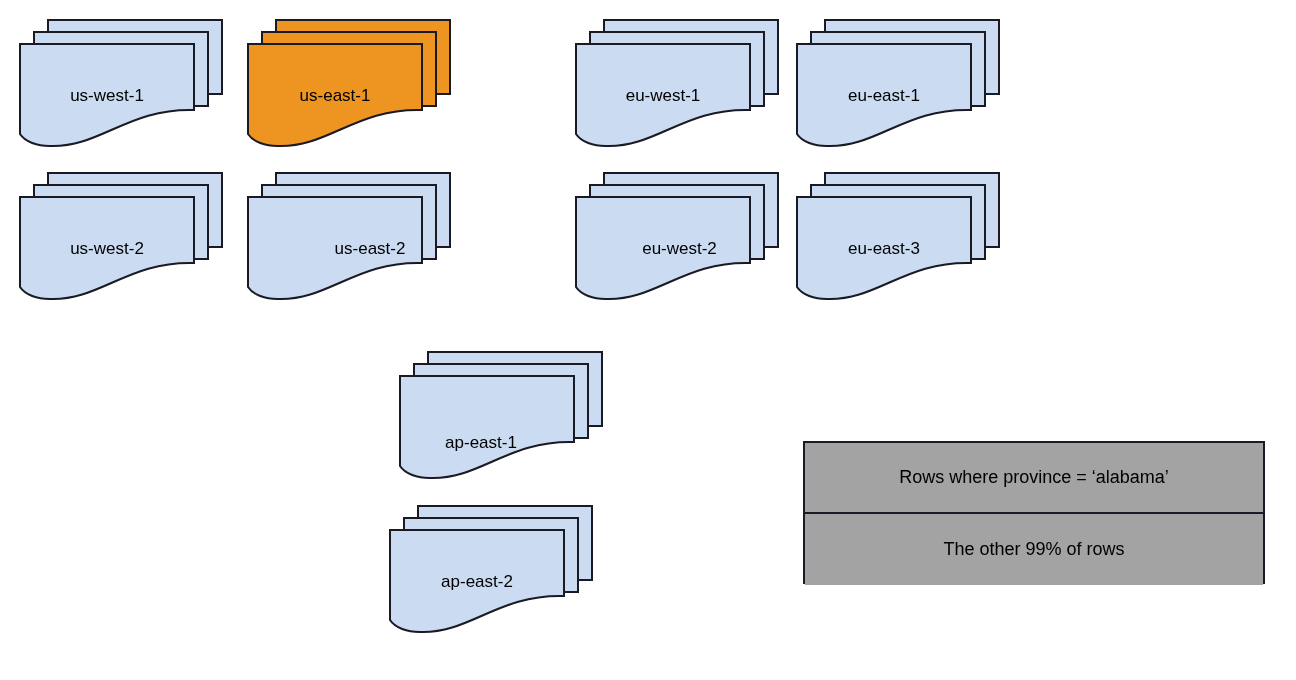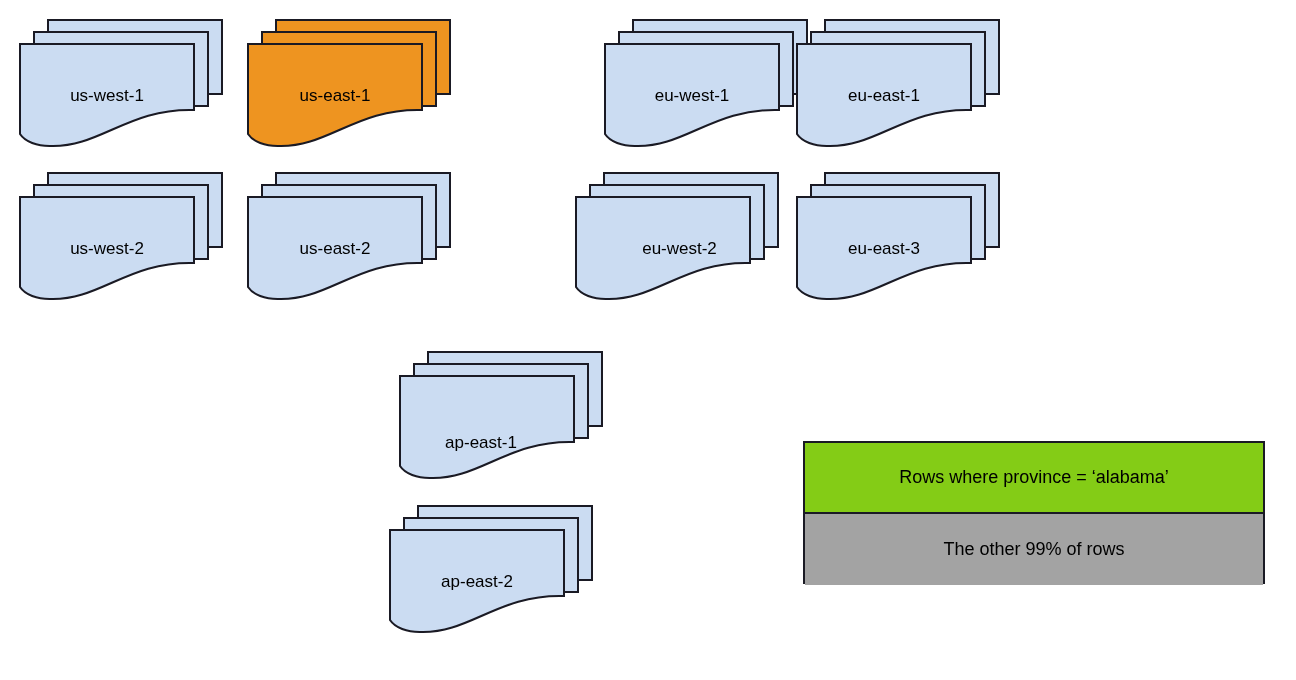--- a/index.html
+++ b/index.html
@@ -82,21 +82,21 @@
         </g>
         <g transform="translate(14,12)">
           <path d="M 0 0 L 174 0 L 174 74 L 0 74 Z" fill="#EE9420" stroke="#1a1a24" stroke-width="2" stroke-linejoin="miter"></path>
         </g>
         <g transform="translate(0,24)">
           <path d="M 0 0 L 174 0 L 174 66 C 107.88 64 80.04 104 29.580000000000002 102 C 17.400000000000002 102 5.22 98 0 90 Z" fill="#EE9420" stroke="#1a1a24" stroke-width="2" stroke-linejoin="miter"></path>
         </g>
       </svg>
       <div class="stack-label" style="top: 66px; width: 174px;">us-east-1</div>
     </div>
-    <div class="stack" style="left: 605px; top: 20px; width: 202px; height: 138px;">
+    <div class="stack" style="left: 576px; top: 20px; width: 202px; height: 138px;">
       <svg width="202" height="138" viewBox="0 0 202 138">
         <g transform="translate(28,0)">
           <path d="M 0 0 L 174 0 L 174 74 L 0 74 Z" fill="#CBDCF2" stroke="#1a1a24" stroke-width="2" stroke-linejoin="miter"></path>
         </g>
         <g transform="translate(14,12)">
           <path d="M 0 0 L 174 0 L 174 74 L 0 74 Z" fill="#CBDCF2" stroke="#1a1a24" stroke-width="2" stroke-linejoin="miter"></path>
         </g>
         <g transform="translate(0,24)">
           <path d="M 0 0 L 174 0 L 174 66 C 107.88 64 80.04 104 29.580000000000002 102 C 17.400000000000002 102 5.22 98 0 90 Z" fill="#CBDCF2" stroke="#1a1a24" stroke-width="2" stroke-linejoin="miter"></path>
         </g>
@@ -136,21 +136,21 @@
         <g transform="translate(28,0)">
           <path d="M 0 0 L 174 0 L 174 74 L 0 74 Z" fill="#CBDCF2" stroke="#1a1a24" stroke-width="2" stroke-linejoin="miter"></path>
         </g>
         <g transform="translate(14,12)">
           <path d="M 0 0 L 174 0 L 174 74 L 0 74 Z" fill="#CBDCF2" stroke="#1a1a24" stroke-width="2" stroke-linejoin="miter"></path>
         </g>
         <g transform="translate(0,24)">
           <path d="M 0 0 L 174 0 L 174 66 C 107.88 64 80.04 104 29.580000000000002 102 C 17.400000000000002 102 5.22 98 0 90 Z" fill="#CBDCF2" stroke="#1a1a24" stroke-width="2" stroke-linejoin="miter"></path>
         </g>
       </svg>
-      <div class="stack-label" style="top: 66px; width: 174px;">us-east-2</div>
+      <div class="stack-label" style="top: 66px; width: 174px; margin-left: 35px;">us-east-2</div>
     </div>
     <div class="stack" style="left: 576px; top: 173px; width: 202px; height: 138px;">
       <svg width="202" height="138" viewBox="0 0 202 138">
         <g transform="translate(28,0)">
           <path d="M 0 0 L 174 0 L 174 74 L 0 74 Z" fill="#CBDCF2" stroke="#1a1a24" stroke-width="2" stroke-linejoin="miter"></path>
         </g>
         <g transform="translate(14,12)">
           <path d="M 0 0 L 174 0 L 174 74 L 0 74 Z" fill="#CBDCF2" stroke="#1a1a24" stroke-width="2" stroke-linejoin="miter"></path>
         </g>
         <g transform="translate(0,24)">
@@ -195,20 +195,20 @@
         <g transform="translate(14,12)">
           <path d="M 0 0 L 174 0 L 174 74 L 0 74 Z" fill="#CBDCF2" stroke="#1a1a24" stroke-width="2" stroke-linejoin="miter"></path>
         </g>
         <g transform="translate(0,24)">
           <path d="M 0 0 L 174 0 L 174 66 C 107.88 64 80.04 104 29.580000000000002 102 C 17.400000000000002 102 5.22 98 0 90 Z" fill="#CBDCF2" stroke="#1a1a24" stroke-width="2" stroke-linejoin="miter"></path>
         </g>
       </svg>
       <div class="stack-label" style="top: 66px; width: 174px;">ap-east-2</div>
     </div>
     <div class="legend" style="left: 803px; top: 441px; width: 462px; height: 143px;">
-      <div class="legend-row top" style="background: #84cc16;">
+      <div class="legend-row top" style="background: #a3a3a3;">
         <span>Rows where province = ‘alabama’</span>
       </div>
       <div class="legend-row" style="background: #a3a3a3; justify-content: center;">
         <span>The other 99% of rows</span>
       </div>
     </div>
   </div>
 
 </body></html>

